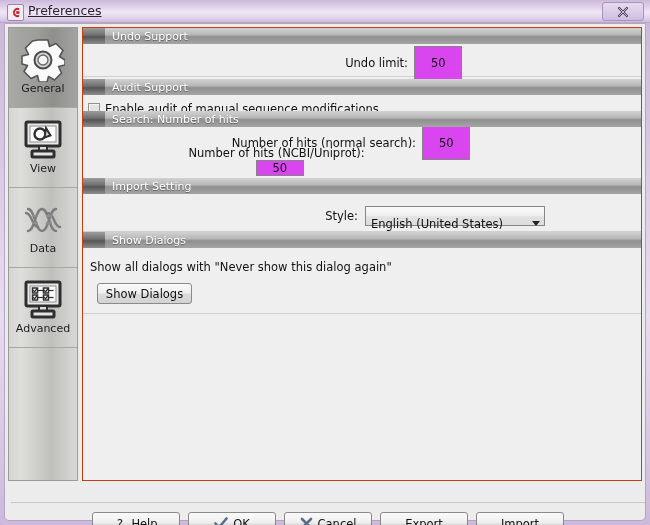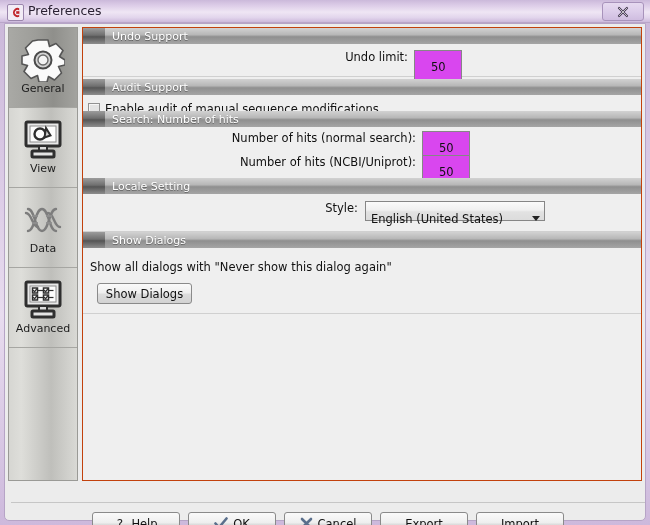--- a/index.html
+++ b/index.html
@@ -31,21 +31,21 @@
     position:absolute;top:7px;font-size:8px;color:#c2b0d2;letter-spacing:.5px;
   }
   #app-icon{
     position:absolute;left:7px;top:4px;width:15px;height:15px;
     background:#f2ecf6;border:1px solid #9b86ad;border-radius:2px;
     display:flex;align-items:center;justify-content:center;
   }
   #app-icon svg{display:block;}
   #wintitle{
     position:absolute;left:28px;top:3px;
-    font-size:12.5px;color:#2a2233;font-family:"DejaVu Sans","Liberation Sans",sans-serif;
+    font-size:12.5px;color:#2a2233;font-family:"DejaVu Sans","Liberation Sans",sans-serif;text-decoration:underline;
   }
   #closebtn{
     position:absolute;right:6px;top:2px;width:40px;height:17px;
     background:linear-gradient(to bottom,#e6daf0 0%,#dccdea 50%,#cfbde0 100%);
     border:1px solid #a893bb;border-radius:3px;
     display:flex;align-items:center;justify-content:center;
     color:#4b3f59;font-size:11px;font-weight:bold;cursor:pointer;
   }
   #closebtn svg{display:block}
 
@@ -106,21 +106,21 @@
     display:flex;align-items:center;
   }
   .ghdr .bar span{
     color:#fff;font-size:11px;padding-left:7px;
     text-shadow:0 1px 0 rgba(0,0,0,.35);
   }
   .gbody{background:#efefef;}
   .sep{height:1px;background:#d0d0d0;margin:0;}
 
   .row{
-    display:flex;height:22px;
+    display:flex;align-items:center;height:22px;
   }
   .row.right{justify-content:flex-end;padding-right:163px;}
   .lbl{font-size:11.5px;color:#111;}
   .txt{
     box-sizing:border-box;height:34px;
     background:#d946ef;border:1px solid #868686;
     font-size:11.5px;color:#111;
     padding:0 16px;line-height:16px;
     font-family:"DejaVu Sans","Liberation Sans",sans-serif;
   }
@@ -310,33 +310,33 @@
             <div class="tab"></div>
             <div class="bar">
                 <span>Search: Number of hits</span>
               </div>
           </div>
           <div class="gbody" style="height:51px">
             <div class="row" style="height:24px;padding-top:4px;justify-content:flex-end;padding-right:171px;">
               <span class="lbl">Number of hits (normal search):</span>
               <input class="txt" style="width: 48px; margin-left: 6px;" value="50">
             </div>
-            <div class="row" style="height:21px;justify-content:flex-end;padding-right:171px;">
+            <div class="row" style="height:21px;justify-content:flex-end;padding-right:171px;flex-direction:column;">
               <span class="lbl">Number of hits (NCBI/Uniprot):</span>
               <input class="txt" style="width: 48px; margin-left: 6px;" value="50">
             </div>
             <div class="sep" style="margin-top:2px"></div>
           </div>
         </div>
 
         <div class="group">
           <div class="ghdr">
             <div class="tab"></div>
             <div class="bar">
-                <span>Locale Setting</span>
+                <span>Import Setting</span>
               </div>
           </div>
           <div class="gbody" style="height:38px">
             <div class="row" style="height:30px;padding-top:7px;justify-content:flex-end;padding-right:96px;">
               <span class="lbl">Style:</span>
               <span class="combo" style="margin-left:7px;">
                 <span>English (United States)</span>
                 <span class="caret"></span>
               </span>
             </div>

